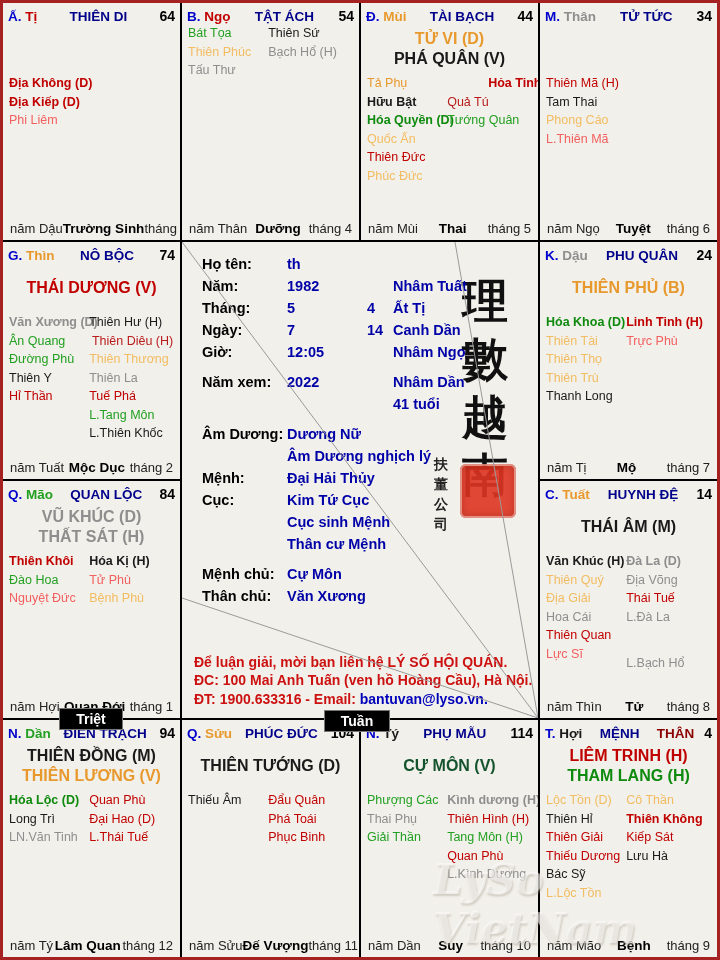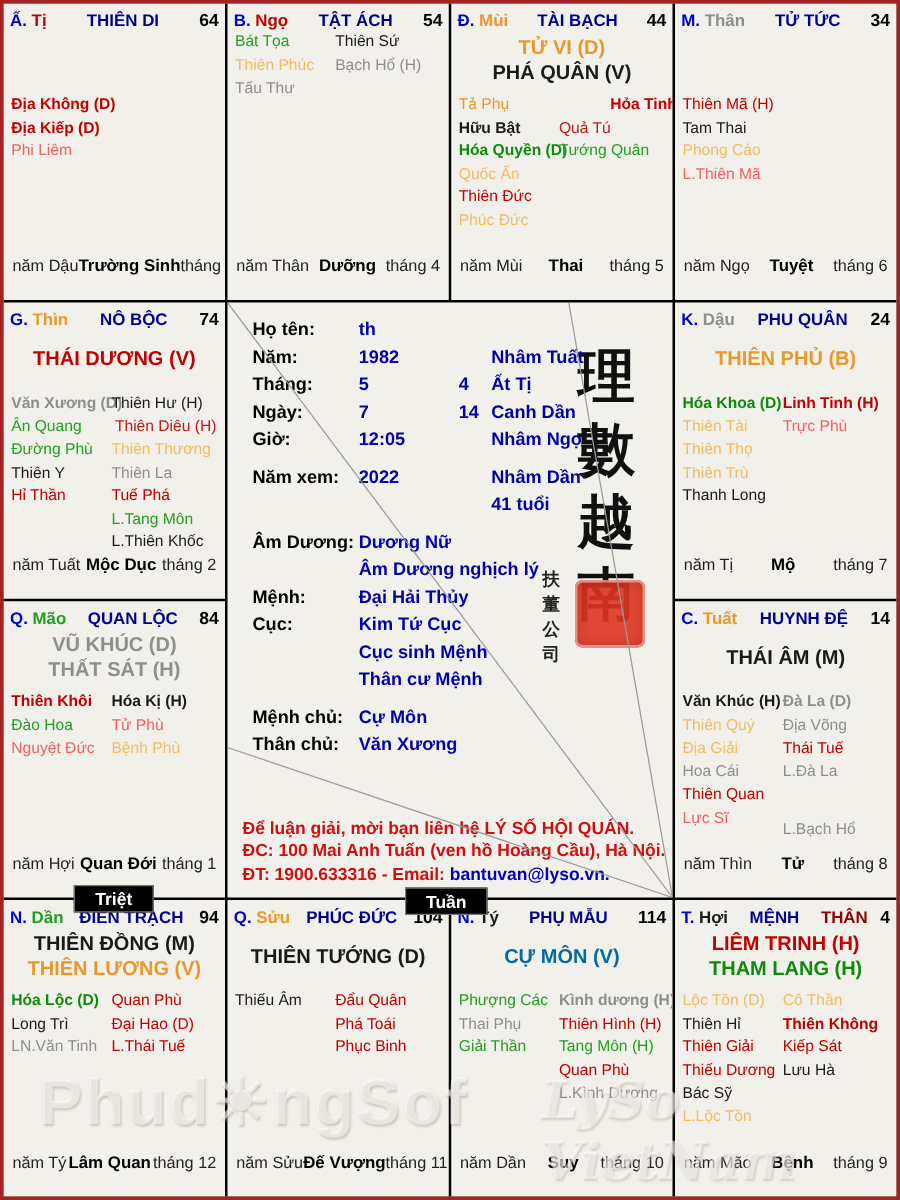--- a/index.html
+++ b/index.html
@@ -8,21 +8,21 @@
   .cell{background:#F2F0EA;position:relative;overflow:hidden;}
   .center{background:#F2F0EA;grid-area:2/2/4/4;position:relative;overflow:hidden;}
   .cell-head{display:flex;align-items:baseline;padding:5px 5px 0 5px;font-weight:bold;font-size:13.5px;color:#000;white-space:nowrap;}
   .palace-name{flex:1;text-align:center;color:#00008B;}
   .pal2{margin-right:10px;}
   .num{font-size:14px;color:#000;}
   .mains{height:50px;display:flex;flex-direction:column;justify-content:center;align-items:center;font-weight:bold;font-size:16px;line-height:20px;white-space:nowrap;}
   .stars{display:flex;padding:0 4px 0 6px;font-size:12.5px;line-height:18.5px;}
   .scol{width:52%;white-space:nowrap;}
   .scol:first-child{width:48%;}
-  .cell-foot{position:absolute;left:0;right:0;bottom:20px;display:flex;align-items:baseline;padding:0 7px;font-size:13px;color:#222;white-space:nowrap;}
+  .cell-foot{position:absolute;left:0;right:0;bottom:4px;display:flex;align-items:baseline;padding:0 7px;font-size:13px;color:#222;white-space:nowrap;}
   .f-stage{flex:1;text-align:center;font-weight:bold;color:#000;font-size:13.5px;}
   .info{position:absolute;left:20px;top:14px;font-weight:bold;font-size:14.5px;z-index:2;}
   .info-row{display:grid;grid-template-columns:85px 80px 26px auto;min-height:22px;align-items:baseline;}
   .info-row.gap{margin-top:8px;}
   .i-label{color:#000;white-space:nowrap;}
   .i-v1,.i-v2,.i-v3{color:#0000A8;white-space:nowrap;}
   .contact{position:absolute;left:12px;bottom:10px;font-size:14px;font-weight:bold;color:#CC1111;line-height:18.5px;white-space:nowrap;z-index:2;}
   .email{color:#0000BB;}
   .calli{position:absolute;right:26px;top:30px;width:54px;text-align:center;color:#101010;font-family:"DejaVu Serif",serif;font-weight:bold;z-index:1;}
   .calli-char{font-size:46px;line-height:58px;height:58px;}
@@ -309,21 +309,21 @@
           <span class="f-month">tháng 11</span>
         </div>
       </div>
     <div class="cell" style="grid-area:4/3">
         <div class="cell-head">
           <span class="canchi"><span class="can" style="color: rgb(0, 0, 204);">N. </span><span class="chi" style="color: rgb(26, 26, 26);">Tý</span></span>
           <span class="palace-name">PHỤ MẪU</span>
           <span class="num">114</span>
         </div>
         <div class="mains">
-          <div class="main-star" style="color: #0369a1;">CỰ MÔN (V)</div>
+          <div class="main-star" style="color: #14532d;">CỰ MÔN (V)</div>
         </div>
         <div class="stars">
           <div class="scol">
             <div class="star" style="color: rgb(34, 160, 34);">Phượng Các</div>
             <div class="star" style="color: rgb(142, 142, 142);">Thai Phụ</div>
             <div class="star" style="color: rgb(34, 160, 34);">Giải Thần</div>
           </div>
           <div class="scol">
             <div class="star" style="color: rgb(142, 142, 142); font-weight: bold;">Kình dương (H)</div>
             <div class="star" style="color: rgb(192, 0, 0);">Thiên Hình (H)</div>
@@ -486,15 +486,14 @@
       <svg class="aspect-lines" viewBox="0 0 356 476" preserveAspectRatio="none">
         <line x1="0" y1="0" x2="356" y2="476" stroke="#9A9A9A" stroke-width="1"></line>
         <line x1="273" y1="0" x2="356" y2="476" stroke="#9A9A9A" stroke-width="1"></line>
         <line x1="0" y1="356" x2="356" y2="476" stroke="#9A9A9A" stroke-width="1"></line>
       </svg>
     </div>
   </div>
 
   <div class="badge badge-triet">Triệt</div>
   <div class="badge badge-tuan">Tuần</div>
-  <div class="watermark-left">Phud☀ngSof</div>
   <div class="watermark-right">LySo VietNam</div>
 </div>
 
 </body></html>

